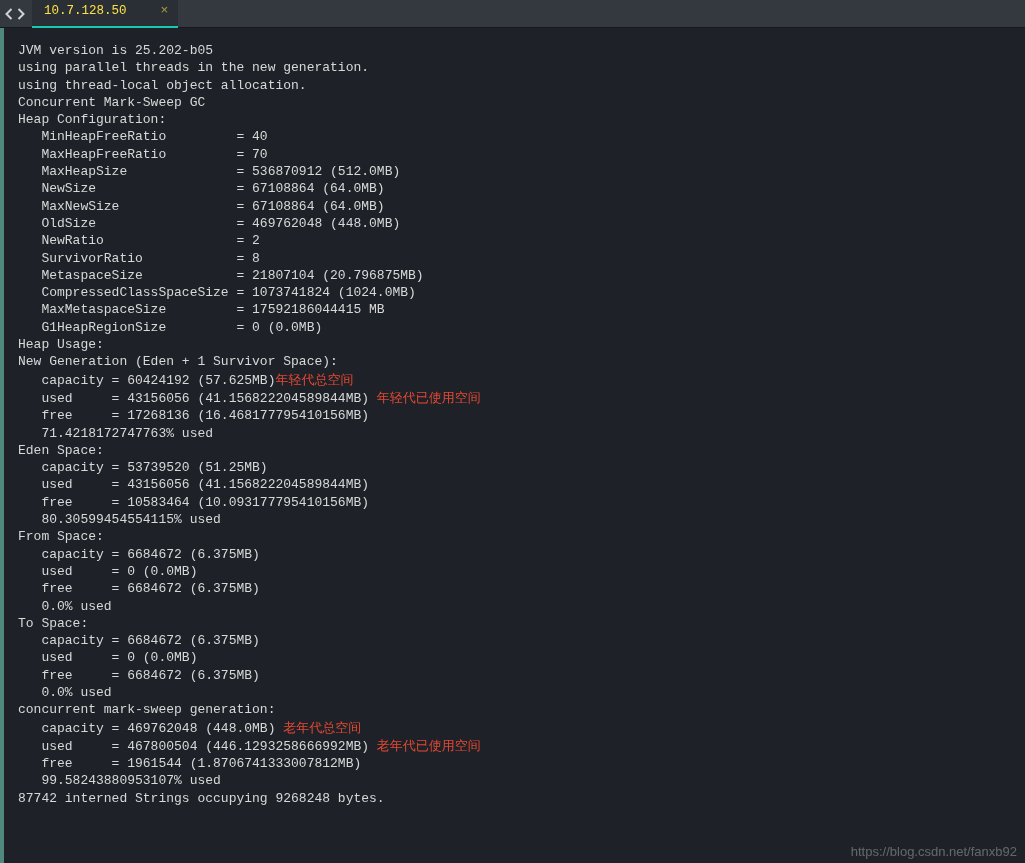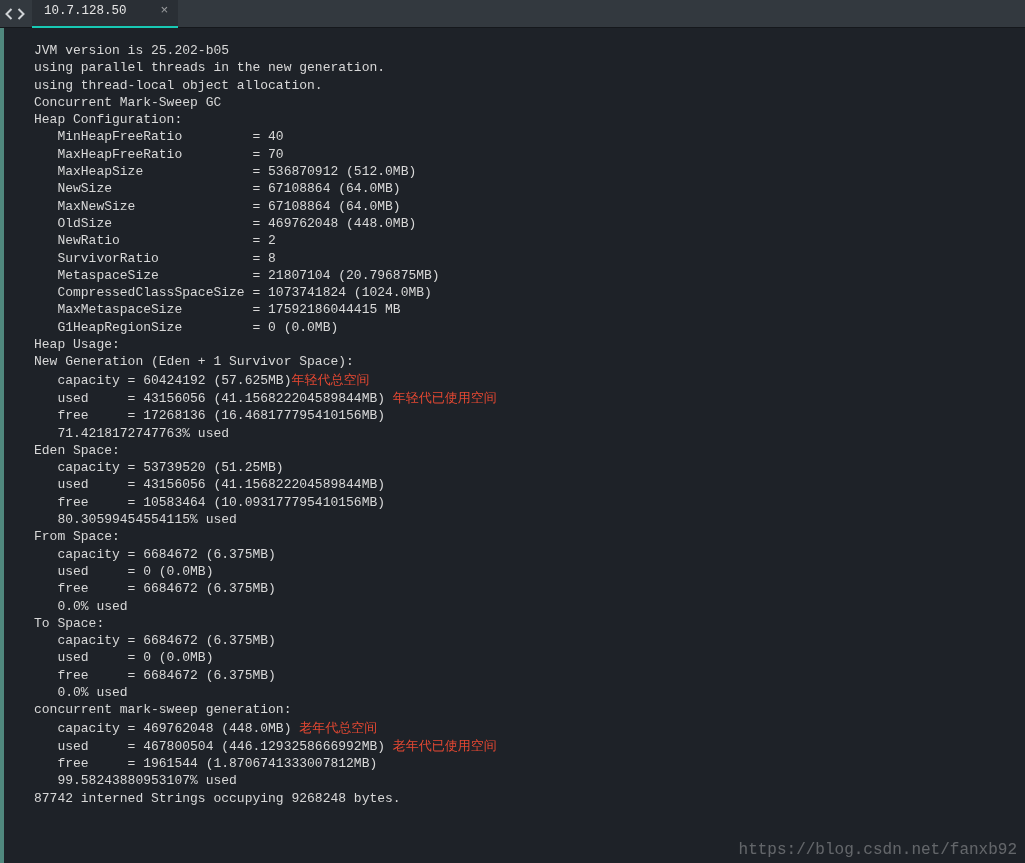--- a/index.html
+++ b/index.html
@@ -21,50 +21,49 @@
     display: flex; align-items: center;
     padding: 0 6px 0 4px; gap: 0px;
   }
   .navarrow svg { display:block; }
   .tab {
     display: flex; align-items: center;
     height: 28px;
     padding: 0 10px 4px 12px;
     background: #2a2f35;
     border-bottom: 2px solid #18c9b4;
-    color: #e5e5e5;
+    color: #fde047;
     font-size: 12.5px;
     gap: 34px;
   }
   .tab .closex {
     font-size: 13px; opacity: .6; cursor: pointer;
   }
   .bodywrap {
     display: flex;
   }
   .gutter {
     width: 4px; height: 835px;
     background: #50887e;
   }
   .term {
     flex: 1;
     padding: 14px 0 0 14px;
     white-space: pre;
     line-height: 17.3px;
-    margin-left: 16px;
   }
   .ln { white-space: pre; }
   .ln span { white-space: pre; }
   .ann-red { color: #e54832; font-family: Liberation Serif, serif; }
   .watermark {
     position: absolute;
     right: 8px; bottom: 4px;
     color: rgba(230,230,230,.35);
-    font-family: Liberation Mono, monospace;
-    font-size: 16px;
+    font-family: Liberation Sans, sans-serif;
+    font-size: 13px;
   }
 </style>
 </head>
 <body>
 
 <div class="tabbar">
   <div class="navarrows">
     <span class="navarrow">
       <svg width="11" height="14" viewBox="0 0 10 14">
           <path d="M7 2 L2 7 L7 12" stroke="#cfd3d6" stroke-width="2" fill="none"></path>

